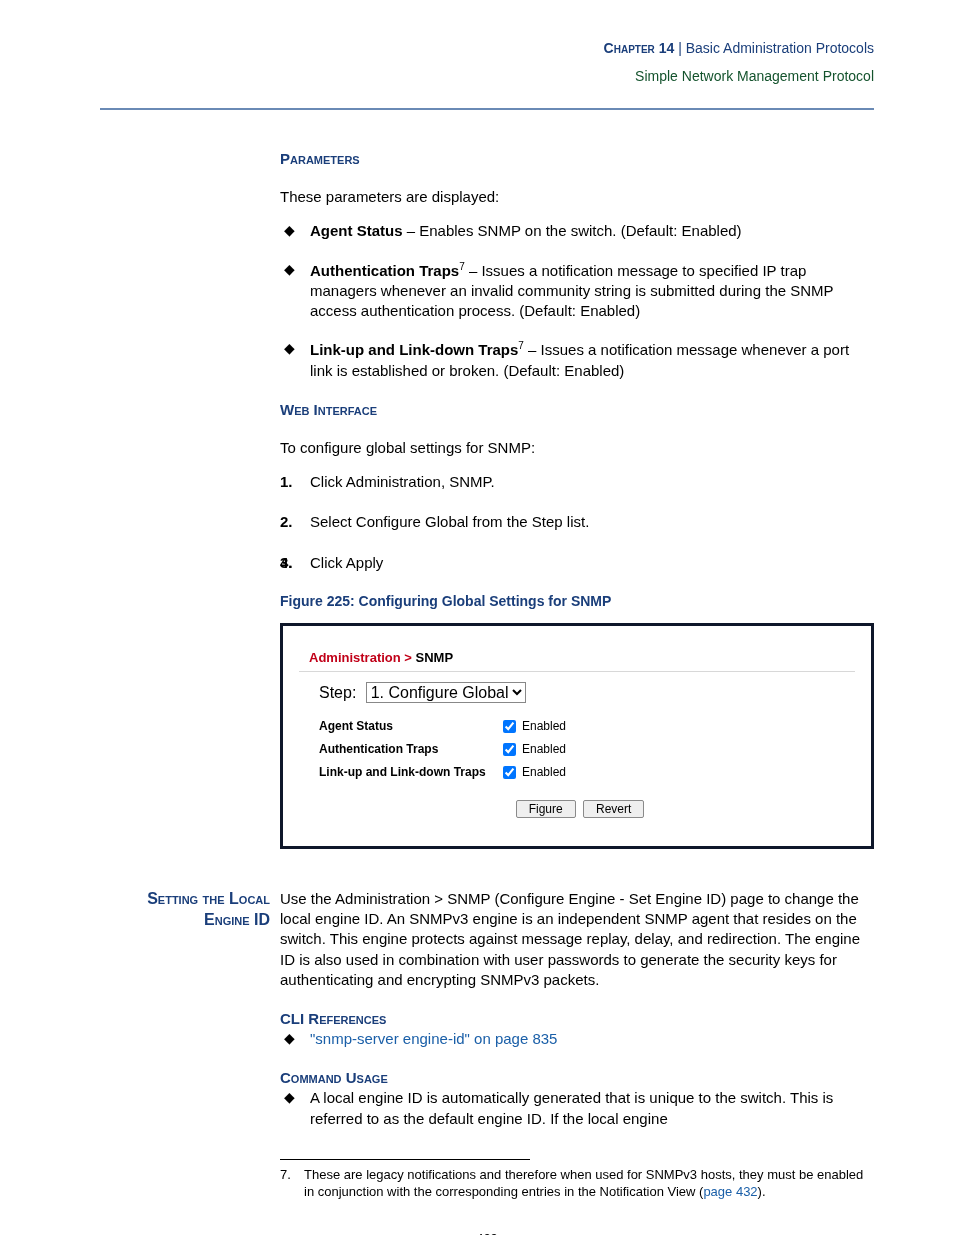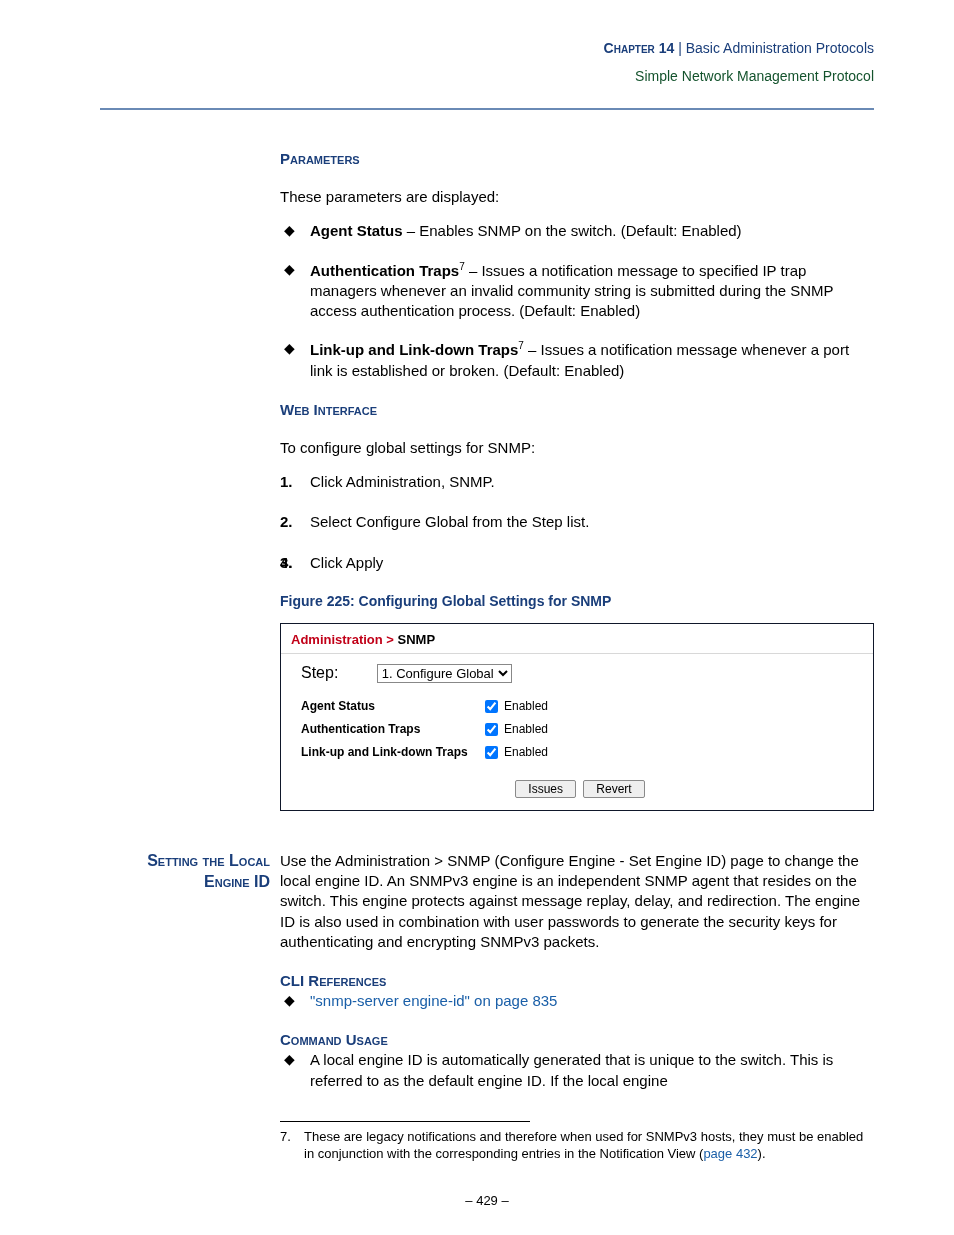--- a/index.html
+++ b/index.html
@@ -65,43 +65,42 @@
   .ol > li .num {
     position: absolute; left: 0; top:0; font-weight: bold;
   }
   .figcap {
     color: #1a3e7a;
     font-weight: bold;
     font-size: 14px;
     margin: 6px 0 14px 0;
   }
   .screenshot {
-    border: 1px solid #0f172a;
+    border: 3px solid #0f172a;
     font-family: Arial, Helvetica, sans-serif;
     font-size: 12px;
-    padding: 0;
+    padding: 16px;
     margin-bottom: 40px;
     background:#fff;
   }
   .bc {
     color: #c10018;
     font-weight: bold;
     font-size: 13px;
     padding: 8px 10px 6px 10px;
     border-bottom: 1px solid #d8d8d8;
   }
   .bc .cur { color: #000; font-weight: bold;}
   .innerpad { padding: 10px 14px 12px 20px; }
   .step-row { margin-bottom: 14px; }
   .step-row label { font-size: 16px; margin-right: 6px; }
   .step-row select {
-    font-size: 13px;
+    font-size: 16px;
     background: #fff;
     border: 1px solid #888;
-    margin-left: 29px;
   }
   .form-row { display:flex; align-items:center; margin: 4px 0; }
   .form-row .lbl { width: 180px; font-weight: bold; font-size: 12px; }
   .form-row .cb { margin-right: 6px; }
   .form-row .en { font-size: 12px; }
   .btnrow { text-align: center; margin-top: 18px; }
   .btnrow button {
     font-size: 12px;
     padding: 1px 12px;
     margin: 0 2px;
@@ -213,21 +212,21 @@
           <div class="lbl">Authentication Traps</div>
           <input type="checkbox" class="cb" checked="" style="">
           <span class="en">Enabled</span>
         </div>
         <div class="form-row">
           <div class="lbl">Link-up and Link-down Traps</div>
           <input type="checkbox" class="cb" checked="" style="">
           <span class="en">Enabled</span>
         </div>
         <div class="btnrow">
-          <button>Issues</button>
+          <button>Figure</button>
           <button>Revert</button>
         </div>
       </div>
     </div>
   </div>
 
   <div class="side-section">
     <div class="side-title">Setting the Local Engine ID</div>
     <div class="side-body">Use the Administration &gt; SNMP (Configure Engine - Set Engine ID) page to change the local engine ID. An SNMPv3 engine is an independent SNMP agent that resides on the switch. This engine protects against message replay, delay, and redirection. The engine ID is also used in combination with user passwords to generate the security keys for authenticating and encrypting SNMPv3 packets.</div>
   </div>

